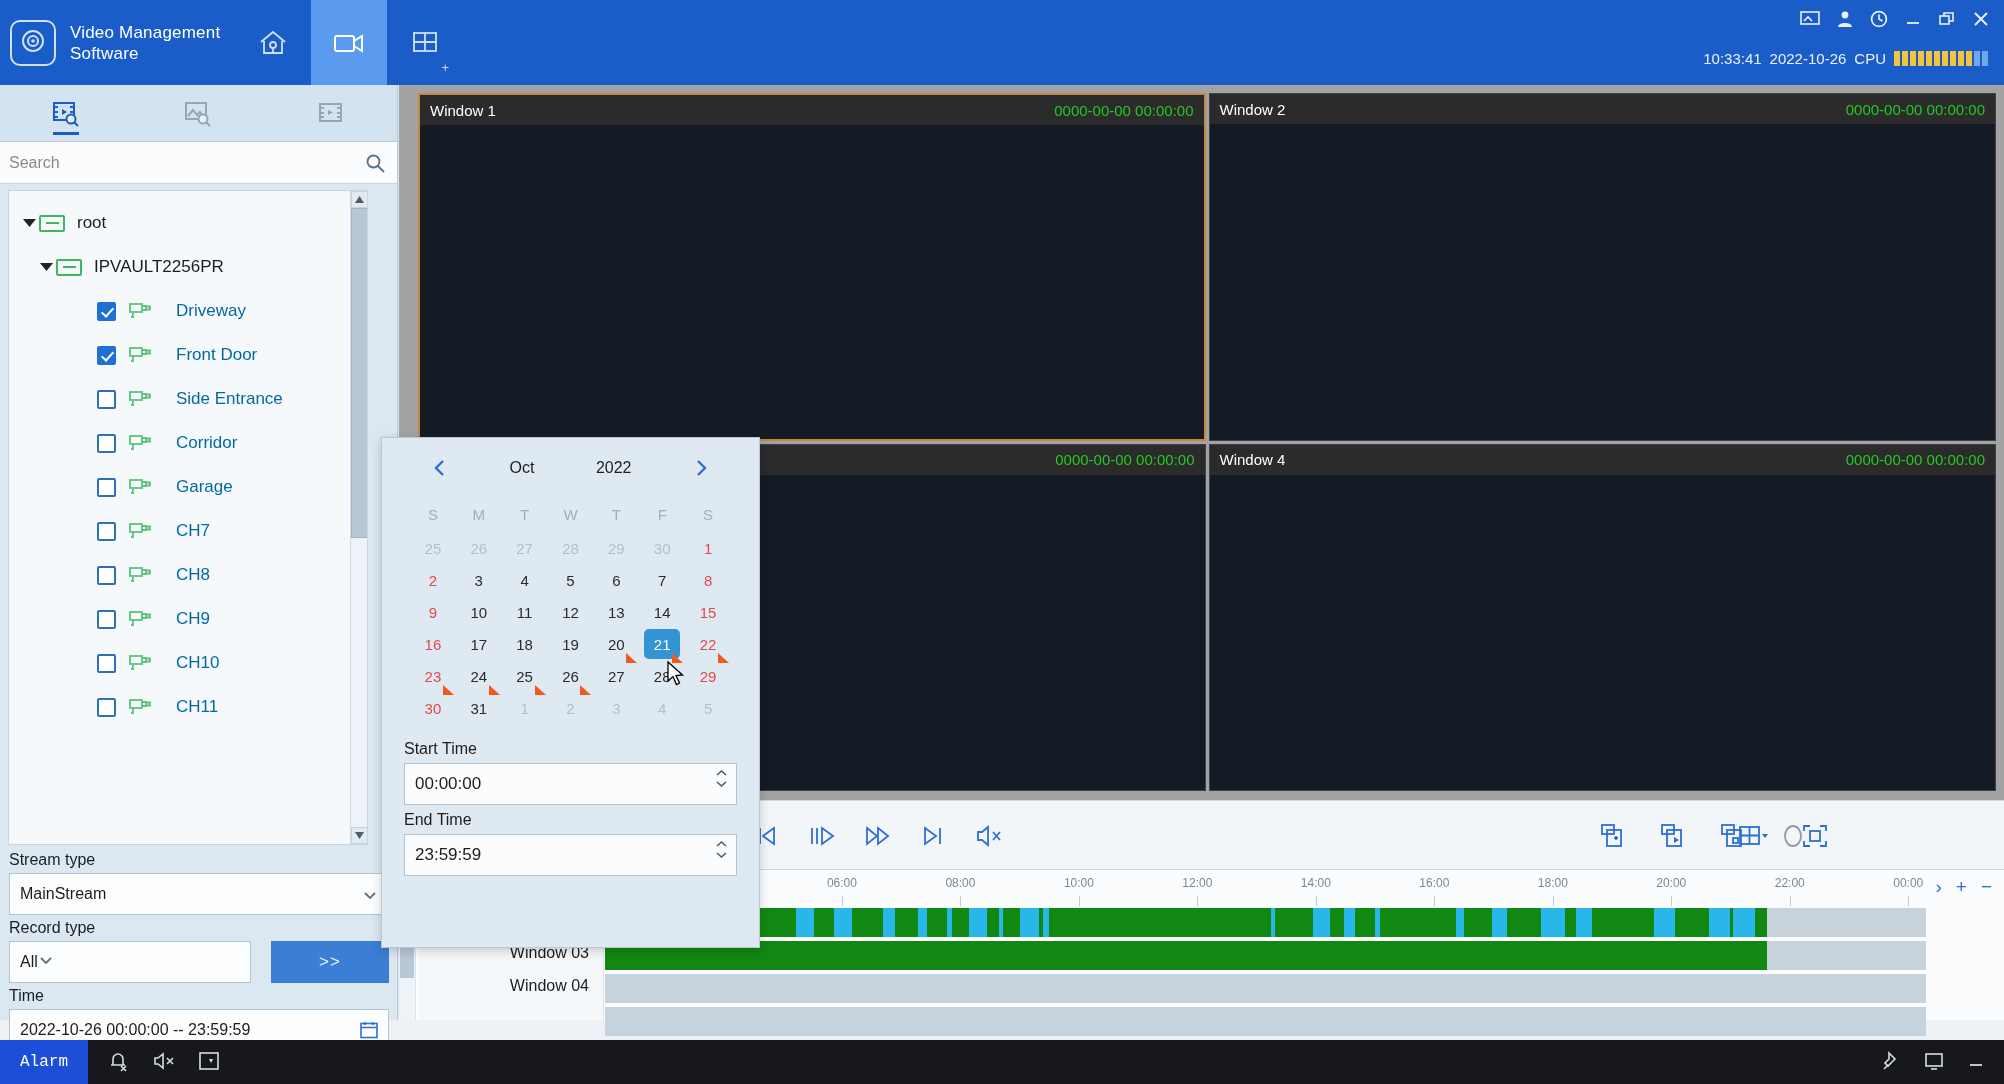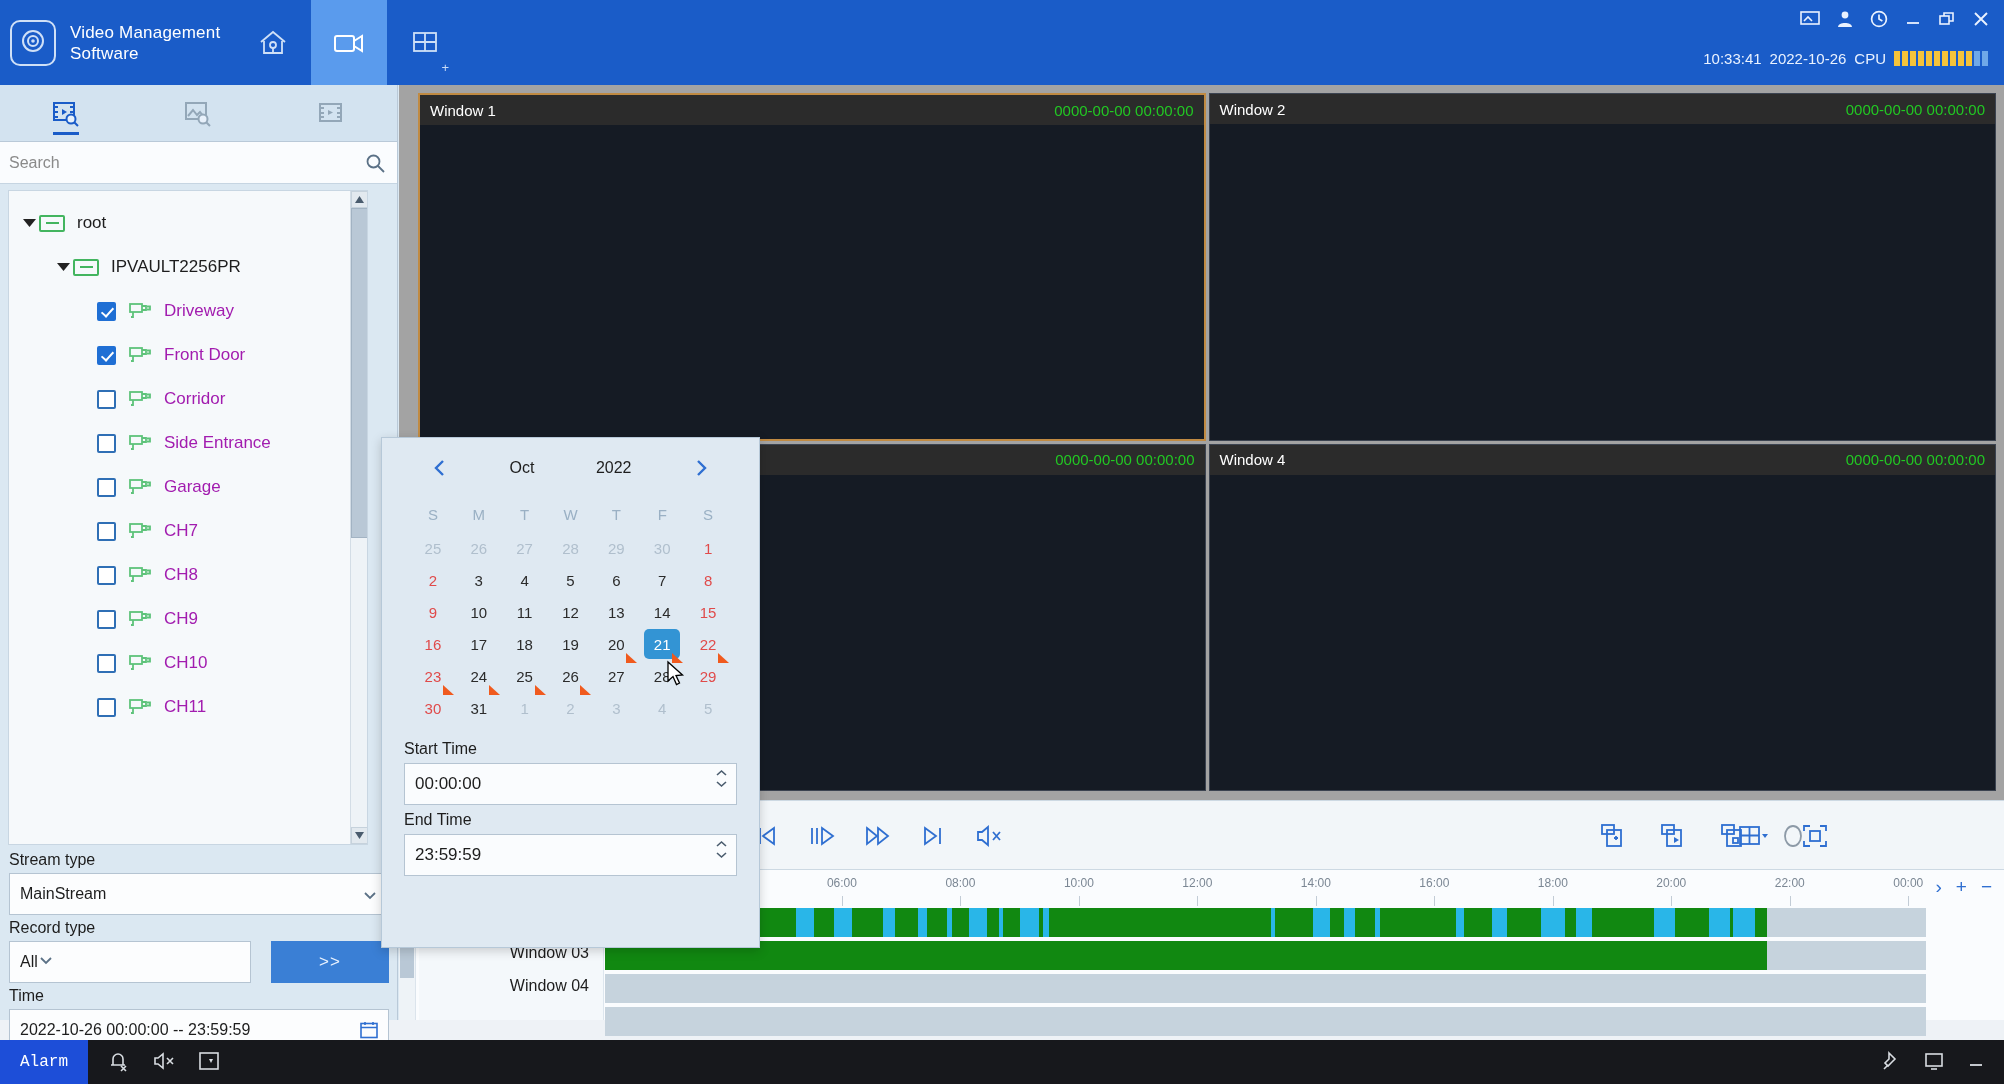--- a/index.html
+++ b/index.html
@@ -94,21 +94,21 @@
   .tnode .label{ font-size:17px; color:#1d1d1d; }
   .tchild{ display:flex; align-items:center; height:44px; padding-left:88px; }
   .cbx{ width:19px; height:19px; border:2px solid #2f6fb5; border-radius:2px; background:#fff;
         margin-right:12px; flex:none; position:relative; }
   .cbx.on{ background:#1f6fd4; border-color:#1f6fd4; }
   .cbx.on::after{
     content:""; position:absolute; left:5px; top:1px; width:5px; height:10px;
     border:solid #fff; border-width:0 2.5px 2.5px 0; transform:rotate(42deg);
   }
   .cam-ico{ margin-right:12px; display:flex; flex:none; }
-  .tchild .label{ font-size:17px; color:#a21caf; }
+  .tchild .label{ font-size:17px; color:#0369a1;margin-left:12px; }
 
   .tree-sb{ position:absolute; right:0; top:0; width:17px; height:100%;
             background:#eef3f7; border-left:1px solid #d3dde6; }
   .tree-sb .btn{ width:17px; height:17px; background:#e2e9ef; border:1px solid #c6d2dc;
                  display:flex; align-items:center; justify-content:center; }
   .tree-sb .thumb{ position:absolute; top:17px; left:0; width:17px; height:330px;
                    background:#b9c8d6; border:1px solid #a2b3c3; }
   .tree-sb .bot{ position:absolute; bottom:0; left:0; }
 
   .form{ position:absolute; left:0; top:762px; width:398px; }
@@ -379,21 +379,21 @@
             <span class="caret">
               <svg width="13" height="10" viewBox="0 0 13 10" fill="#222">
                 <path d="M0 1 H13 L6.5 9 Z"></path>
               </svg>
             </span>
             <span class="nvr-ico">
               <i></i>
             </span>
             <span class="label">root</span>
           </div>
-          <div class="tnode" style="padding-left:44px">
+          <div class="tnode" style="padding-left:27px">
             <span class="caret">
               <svg width="13" height="10" viewBox="0 0 13 10" fill="#222">
                 <path d="M0 1 H13 L6.5 9 Z"></path>
               </svg>
             </span>
             <span class="nvr-ico">
               <i></i>
             </span>
             <span class="label">IPVAULT2256PR</span>
           </div>
@@ -424,33 +424,33 @@
           <div class="tchild">
             <span class="cbx"></span>
             <span class="cam-ico">
               <svg width="24" height="20" viewBox="0 0 24 20" fill="none" stroke="#5ec37a" stroke-width="1.8">
                 <rect x="2" y="3" width="12" height="8"></rect>
                 <path d="M14 5 H18 V9 H14"></path>
                 <path d="M19 5.5 H22 V8.5 H19"></path>
                 <path d="M5 11 V16 H3"></path>
               </svg>
             </span>
-            <span class="label">Corridor</span>
+            <span class="label">Side Entrance</span>
           </div>
           <div class="tchild">
             <span class="cbx"></span>
             <span class="cam-ico">
               <svg width="24" height="20" viewBox="0 0 24 20" fill="none" stroke="#5ec37a" stroke-width="1.8">
                 <rect x="2" y="3" width="12" height="8"></rect>
                 <path d="M14 5 H18 V9 H14"></path>
                 <path d="M19 5.5 H22 V8.5 H19"></path>
                 <path d="M5 11 V16 H3"></path>
               </svg>
             </span>
-            <span class="label">Side Entrance</span>
+            <span class="label">Corridor</span>
           </div>
           <div class="tchild">
             <span class="cbx"></span>
             <span class="cam-ico">
               <svg width="24" height="20" viewBox="0 0 24 20" fill="none" stroke="#5ec37a" stroke-width="1.8">
                 <rect x="2" y="3" width="12" height="8"></rect>
                 <path d="M14 5 H18 V9 H14"></path>
                 <path d="M19 5.5 H22 V8.5 H19"></path>
                 <path d="M5 11 V16 H3"></path>
               </svg>

